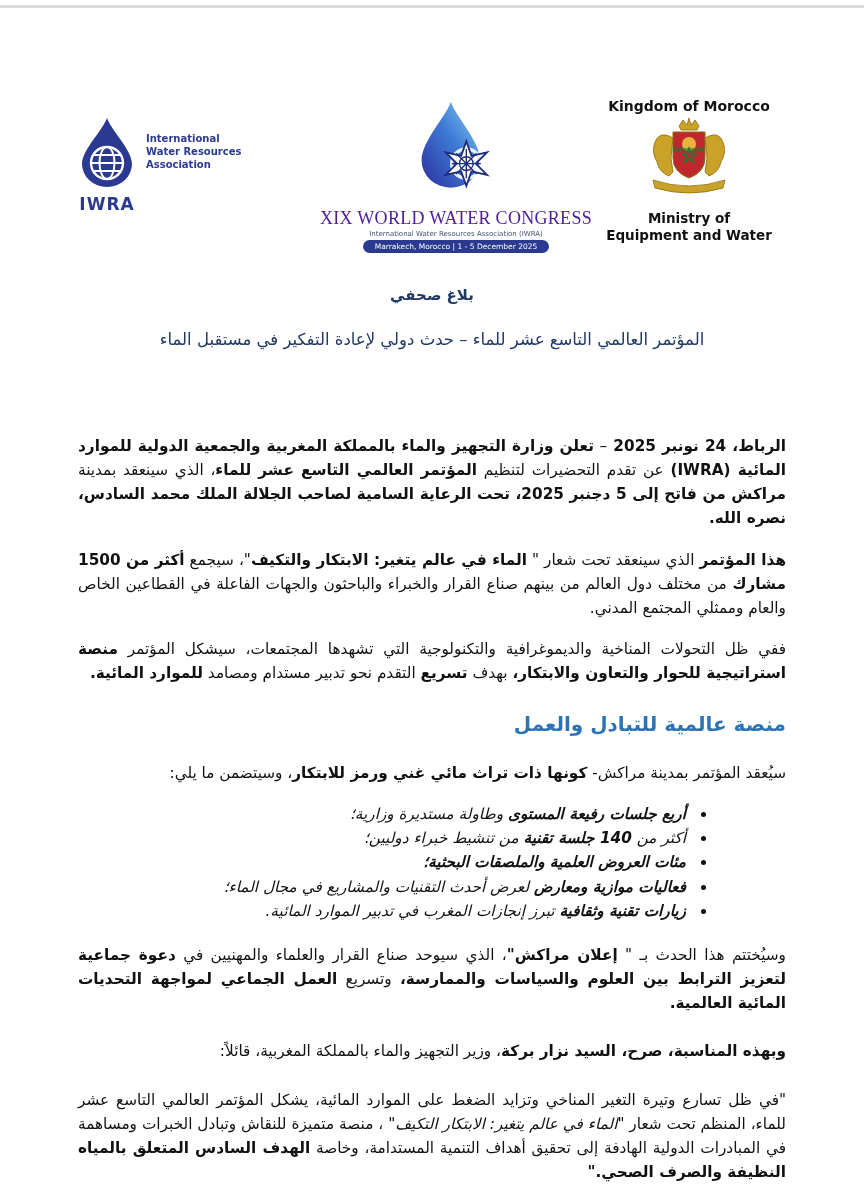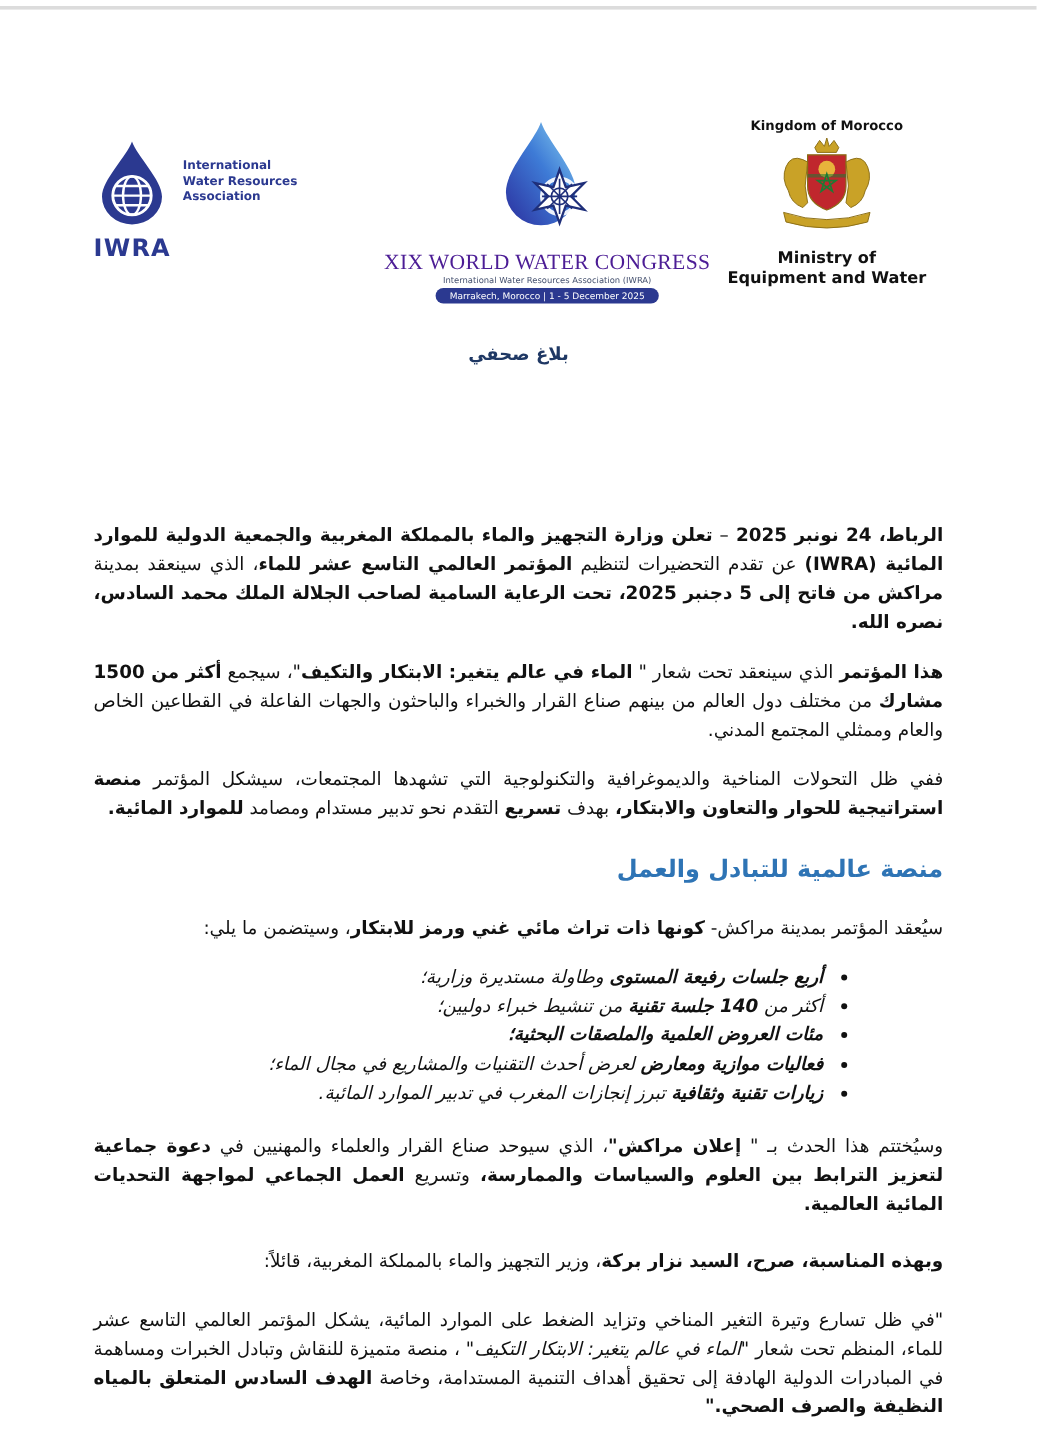--- a/index.html
+++ b/index.html
@@ -5,32 +5,32 @@
   html,body{margin:0;padding:0;background:#ffffff;}
   .page{position:relative;width:864px;height:1200px;background:#fff;overflow:hidden;
         font-family:"DejaVu Sans",sans-serif;}
   .top-line{position:absolute;top:5px;left:0;width:100%;height:3px;background:#dcdcdc;}
 
   
   .header{position:absolute;top:98px;left:78px;right:70px;display:flex;
           justify-content:space-between;align-items:flex-start;}
   .logo-iwra{display:flex;align-items:flex-start;gap:10px;width:250px;margin-top:18px;}
   .iwra-left{display:flex;flex-direction:column;align-items:center;}
-  .iwra-abbr{font-weight:bold;font-size:20px;letter-spacing:1px;margin-top:2px;}
+  .iwra-abbr{font-weight:bold;font-size:17px;letter-spacing:1px;margin-top:2px;}
   .iwra-name{font-size:10px;font-weight:bold;line-height:1.3;margin-top:16px;}
 
   .logo-congress{display:flex;flex-direction:column;align-items:center;width:250px;}
   .congress-title{font-family:"Liberation Serif","DejaVu Serif",serif;font-size:18px;
                   letter-spacing:.3px;color:#4c1d95;white-space:nowrap;margin-top:4px;}
   .congress-sub{font-size:7px;color:#44506e;margin-top:1px;white-space:nowrap;}
   .congress-pill{font-size:7.5px;color:#fff;background:#2B3990;border-radius:8px;
                  padding:2px 12px;margin-top:2px;white-space:nowrap;text-align:center;}
 
   .logo-morocco{display:flex;flex-direction:column;align-items:center;width:210px;}
-  .morocco-kingdom{font-size:11px;font-weight:bold;color:#111;}
+  .morocco-kingdom{font-size:14px;font-weight:bold;color:#111;}
   .morocco-ministry{font-size:13.5px;font-weight:bold;color:#111;text-align:center;
                     line-height:1.25;margin-top:6px;}
 
   
   .title-block{position:absolute;top:286px;left:78px;right:78px;text-align:center;
                color:#1F3864;direction:rtl;}
   .press-release{font-size:15px;font-weight:bold;}
   .doc-subtitle{font-size:16.5px;margin-top:26px;}
   .doc-dateline{font-size:15.5px;font-weight:bold;font-style:italic;margin-top:6px;}
 
@@ -126,20 +126,21 @@
       </span>
       <div class="morocco-ministry">
         <div>Ministry of</div>
         <div>Equipment and Water</div>
       </div>
     </div>
   </div>
 
   <div class="title-block">
     <div class="press-release">بلاغ صحفي</div>
+    <div class="doc-subtitle">المؤتمر العالمي التاسع عشر للماء – حدث دولي لإعادة التفكير في مستقبل الماء</div>
   </div>
 
   <div class="body-content">
       <p class="para"><span class="b">الرباط، 24 نونبر 2025 </span><span>– </span><span class="b">تعلن وزارة التجهيز والماء بالمملكة المغربية والجمعية الدولية للموارد المائية (IWRA)</span><span> عن تقدم التحضيرات لتنظيم </span><span class="b">المؤتمر العالمي التاسع عشر للماء</span><span>، الذي سينعقد بمدينة </span><span class="b">مراكش من فاتح إلى 5 دجنبر 2025</span><span class="b">، تحت الرعاية السامية لصاحب الجلالة الملك محمد السادس، نصره الله.</span></p>
       <p class="para"><span class="b">هذا المؤتمر</span><span> الذي سينعقد تحت شعار " </span><span class="b">الماء في عالم يتغير: الابتكار والتكيف</span><span>"، سيجمع </span><span class="b">أكثر من 1500 مشارك</span><span> من مختلف دول العالم من بينهم صناع القرار والخبراء والباحثون والجهات الفاعلة في القطاعين الخاص والعام وممثلي المجتمع المدني.</span></p>
       <p class="para gap-big"><span>ففي ظل التحولات المناخية والديموغرافية والتكنولوجية التي تشهدها المجتمعات، سيشكل المؤتمر </span><span class="b">منصة استراتيجية للحوار والتعاون والابتكار،</span><span> بهدف </span><span class="b">تسريع</span><span> التقدم نحو تدبير مستدام ومصامد </span><span class="b">للموارد المائية.</span></p>
       <div class="section-heading">منصة عالمية للتبادل والعمل</div>
       <p class="para"><span>سيُعقد المؤتمر بمدينة مراكش- </span><span class="b">كونها ذات تراث مائي غني ورمز للابتكار</span><span>، وسيتضمن ما يلي:</span></p>
       <ul class="bullets">
         <li><span class="b">أربع جلسات رفيعة المستوى</span><span> وطاولة مستديرة وزارية؛</span></li>

